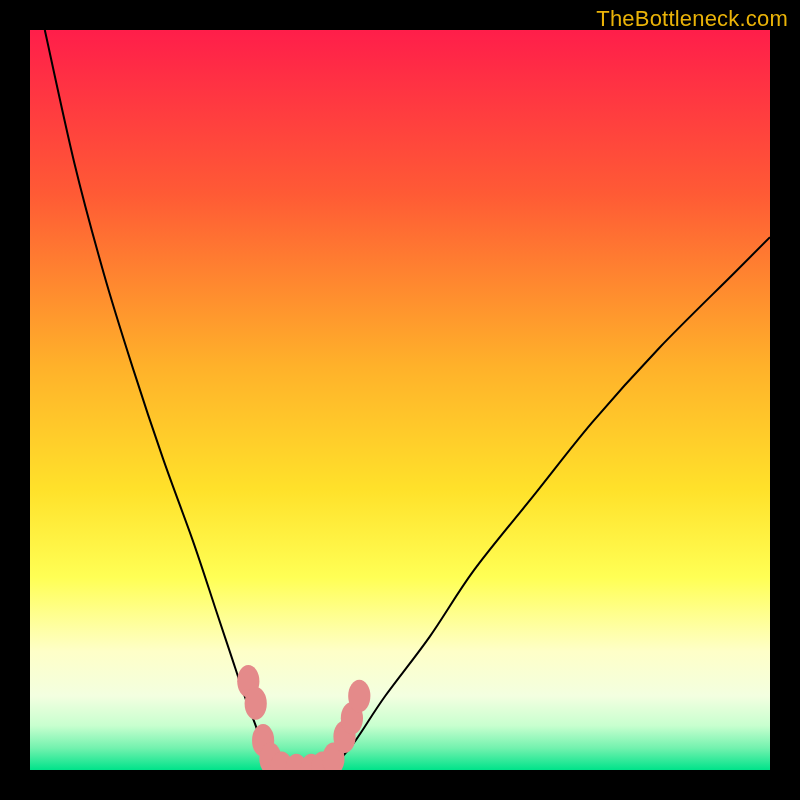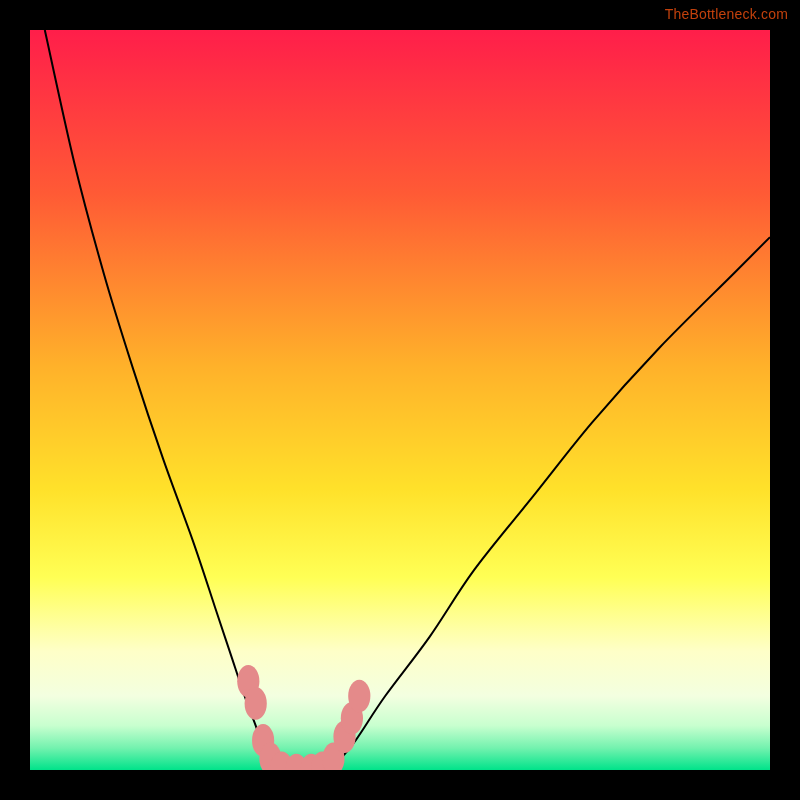--- a/index.html
+++ b/index.html
@@ -20,23 +20,23 @@
     left: 30px;
     top: 30px;
     width: 740px;
     height: 740px;
     overflow: hidden;
   }
   .watermark {
     position: absolute;
     top: 6px;
     right: 12px;
-    color: #c2410c;
+    color: #eab308;
     font-family: Arial, Helvetica, sans-serif;
-    font-size: 14px;
+    font-size: 22px;
     font-weight: 500;
     letter-spacing: 0.2px;
     user-select: none;
   }
   svg { display: block; }
 </style>
 </head>
 <body>
 
 <div class="frame">

